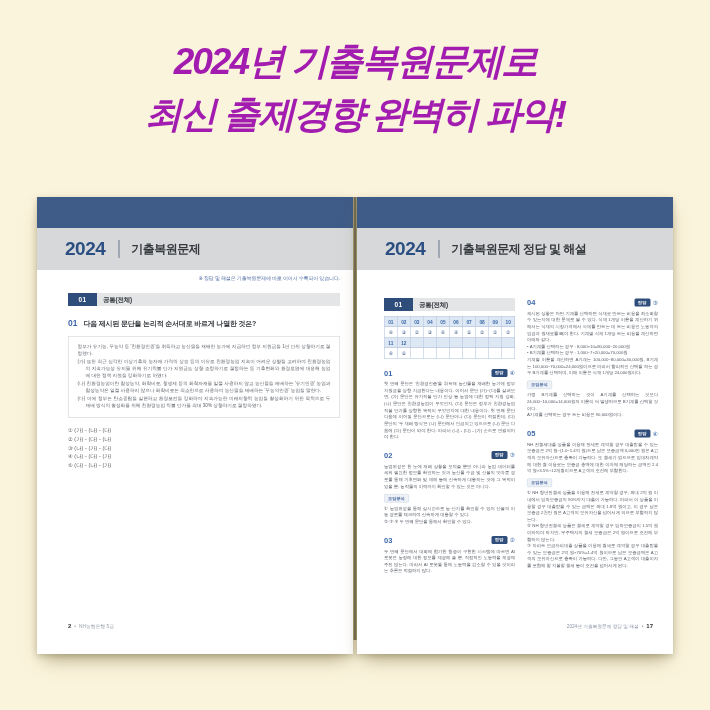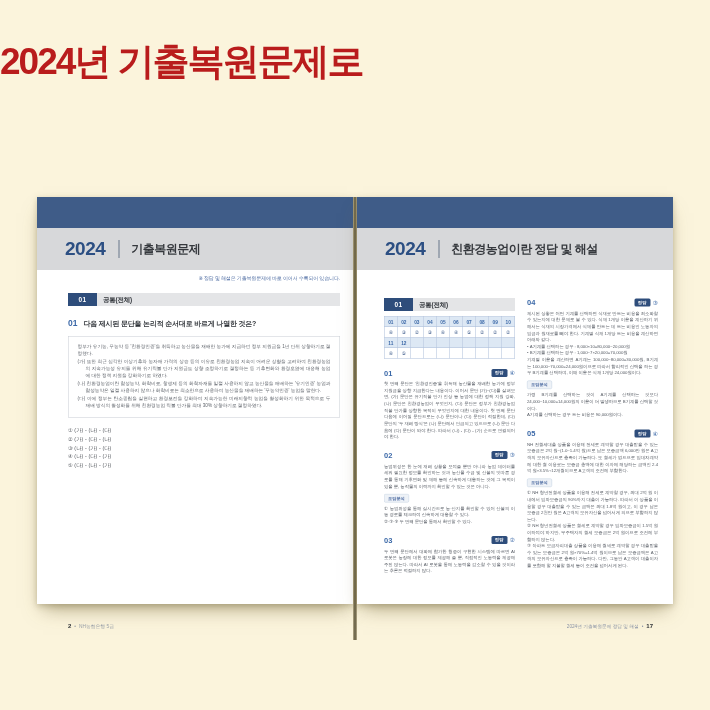--- a/index.html
+++ b/index.html
@@ -4,33 +4,33 @@
 <style>
   * { box-sizing: border-box; margin: 0; padding: 0; }
   html,body { width:710px; height:710px; }
   body {
     background:#fbf4dc;
     font-family:"Liberation Sans","DejaVu Sans",sans-serif;
     overflow:hidden; position:relative;
   }
   
   .headline {
-    margin-top:36px; 
-    color:#b91c1c; font-weight:900; font-size:37px;
-    line-height:1.42; letter-spacing:-2px;
+    margin-top:36px; text-align:center;
+    color:#a21caf; font-weight:900; font-size:37px;
+    line-height:1.42; letter-spacing:-2px;font-style:italic;
   }
   
   .book {
     position:absolute; left:37px; top:197px; width:636px; height:443px;
     display:flex;
   }
   .spine { width:4px; height:100%;
     background:linear-gradient(90deg,#b7ad8d,#5e573d 50%,#b7ad8d); }
   .page {
-    width:316px; height:407px; background:#ffffff;
+    width:316px; height:457px; background:#ffffff;
     display:flex; flex-direction:column;
     box-shadow:0 10px 18px -6px rgba(110,95,50,.55), 0 2px 6px rgba(110,95,50,.3);
   }
   .page-bar { height:31px; background:#3f5c88; flex:none; }
   .page-head {
     height:42px; background:#d7d8da; flex:none;
     display:flex; align-items:center; padding-left:28px;
   }
   .year { color:#2c4f83; font-size:19px; font-weight:900; letter-spacing:-0.5px; }
   .head-div { width:2px; height:18px; background:#9fa7b2; margin:0 11px 0 13px; }
@@ -108,20 +108,21 @@
     position:absolute; right:40px; bottom:20px; display:flex; align-items:baseline; gap:6px;
   }
   .rp-footer .ftitle { font-size:9.4px; color:#8a93a6; }
   .rp-footer .pgnum { color:#2f3338; font-size:12px; font-weight:bold; }
 </style>
 </head>
 <body>
 
 <div class="headline">
   <div>2024년 기출복원문제로</div>
+  <div>최신 출제경향 완벽히 파악!</div>
 </div>
 
 <div class="book">
 
   <div class="page">
     <div class="page-bar"></div>
     <div class="page-head">
       <span class="year">2024</span>
       <span class="head-div"></span>
       <span class="page-title">기출복원문제</span>
@@ -159,21 +160,21 @@
     </div>
   </div>
 
   <div class="spine"></div>
 
   <div class="page">
     <div class="page-bar"></div>
     <div class="page-head">
       <span class="year">2024</span>
       <span class="head-div"></span>
-      <span class="page-title">친환경농업이란 정답 및 해설</span>
+      <span class="page-title">기출복원문제 정답 및 해설</span>
     </div>
     <div class="page-body">
       <div class="shrink rp-shrink">
         <div class="cols">
 
           <div class="col">
             <div class="section-row">
               <span class="sec-badge">01</span>
               <span class="sec-band">공통(전체)</span>
             </div>

